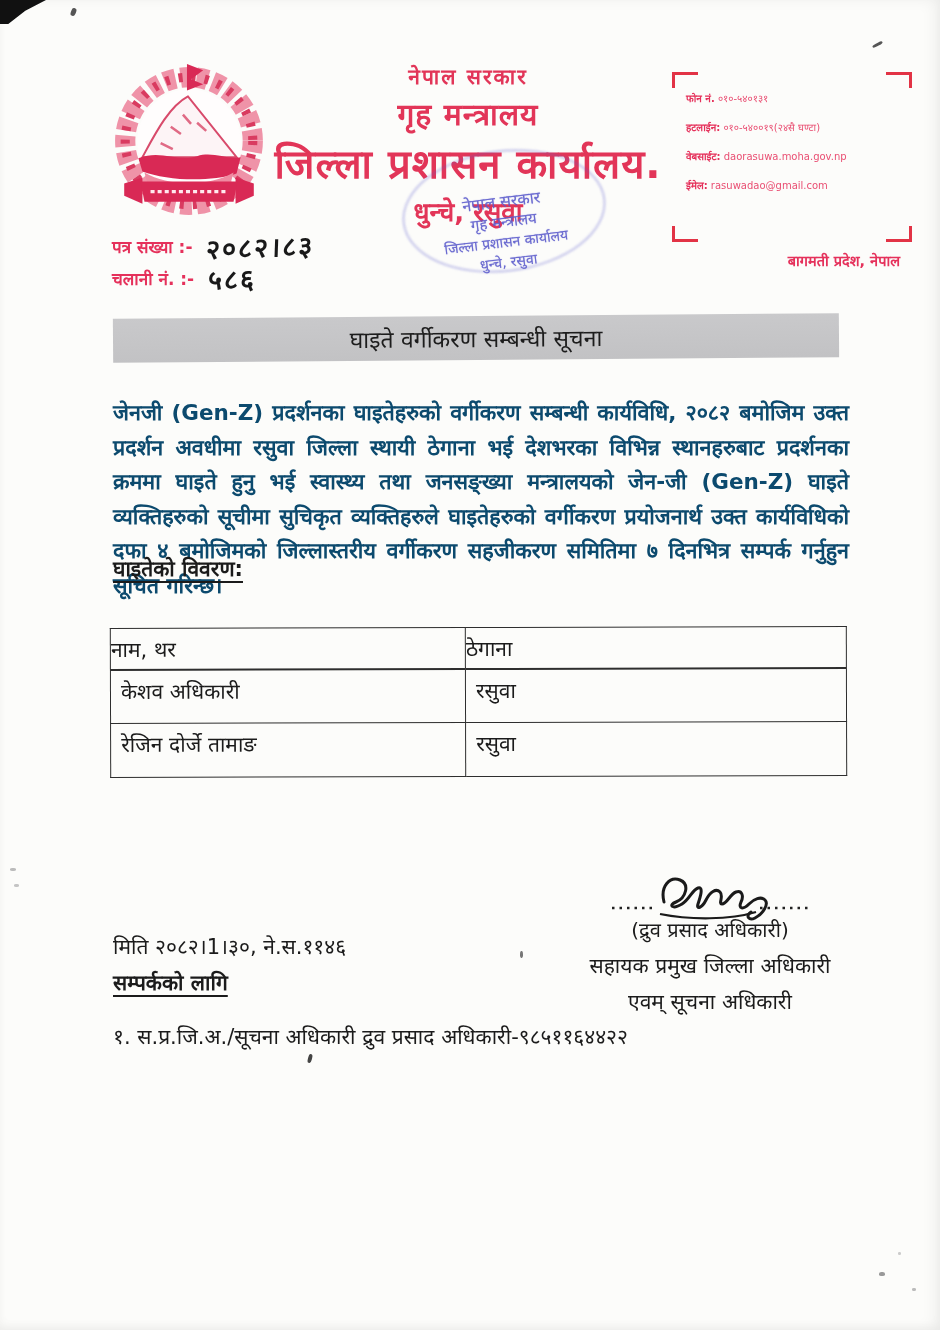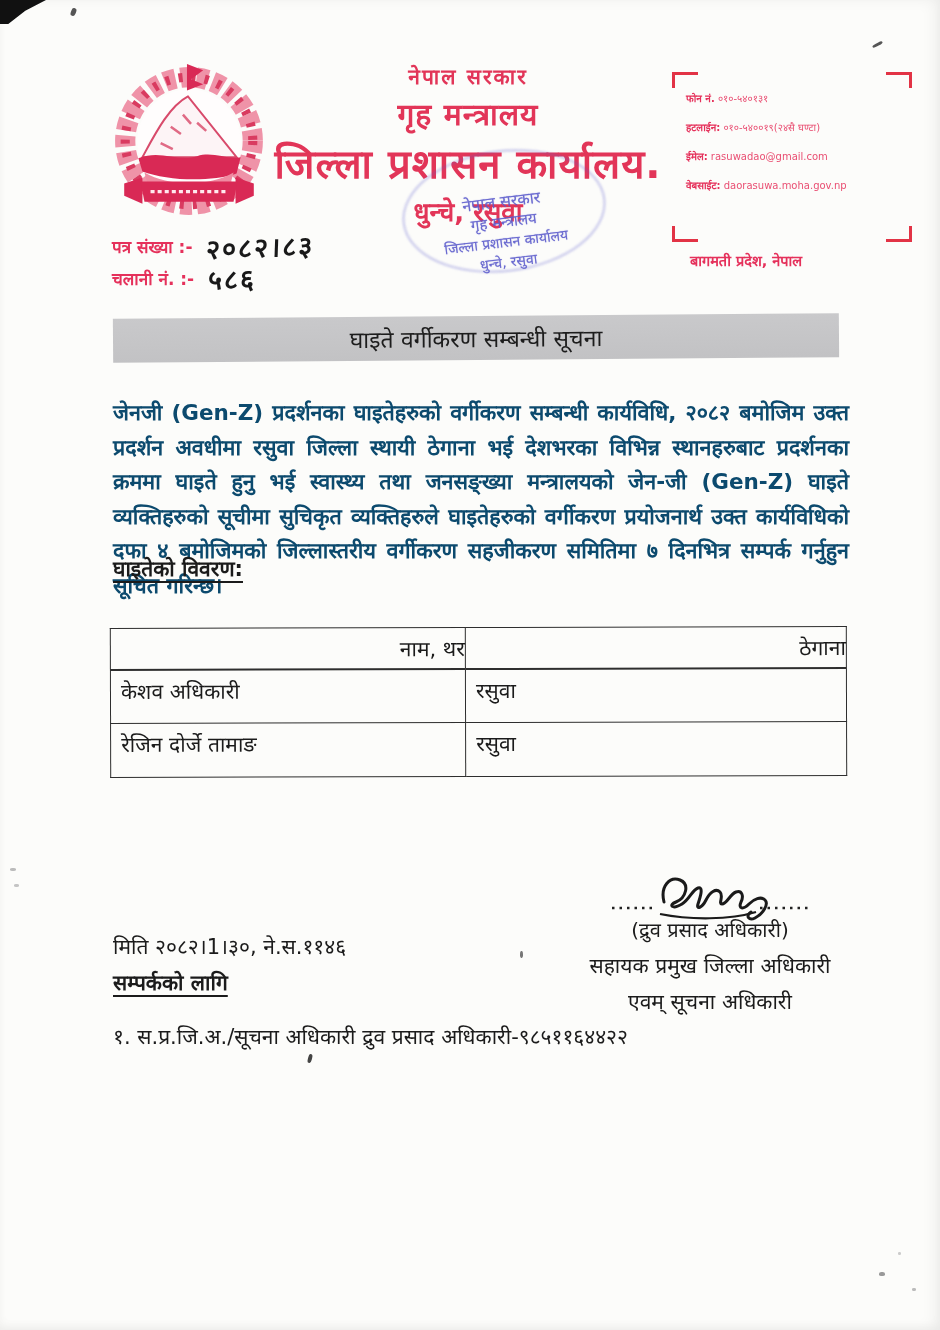--- a/index.html
+++ b/index.html
@@ -37,42 +37,42 @@
   .stamp .s4 { font-size:14px; }
   
   .cbox { position:absolute; left:672px; top:72px; width:240px; height:170px; padding:12px 10px 0 14px; }
   .cbox .corner { position:absolute; width:26px; height:16px; border:0 solid #e23345; }
   .cbox .tl { left:0; top:0; border-left-width:3px; border-top-width:3px; }
   .cbox .tr { right:0; top:0; border-right-width:3px; border-top-width:3px; }
   .cbox .bl { left:0; bottom:0; border-left-width:3px; border-bottom-width:3px; }
   .cbox .br { right:0; bottom:0; border-right-width:3px; border-bottom-width:3px; }
   .cbox .line { font-size:10px; line-height:29px; white-space:nowrap; color:#e94e72; }
   .cbox .lbl { font-weight:bold; color:#e5315b; }
-  .province { position:absolute; left:690px; top:250px; width:210px; text-align:left;
+  .province { position:absolute; left:690px; top:250px; width:210px; text-align:right;
     font-size:14.5px; font-weight:bold; color:#e5315b; }
   
   .ref-row { position:absolute; left:112px; white-space:nowrap; }
   .ref-lbl { font-size:17px; font-weight:bold; color:#e5315b; }
   .hand { font-size:27px; font-weight:600; color:#191919; display:inline-block;
     transform:rotate(-2deg) skewX(-4deg); margin-left:14px; vertical-align:-4px; letter-spacing:2px; }
   
   .subject-bar { position:absolute; left:113px; top:316px; width:726px; height:44px;
     background:linear-gradient(180deg,#c9c9cb,#c2c2c4); transform:rotate(-0.45deg);
     display:flex; align-items:center; justify-content:center; }
   .subject-bar span { font-size:23px; font-weight:500; color:#1d1d1d; }
   
   .body-par { position:absolute; left:113px; top:396px; width:736px; font-size:21.5px;
     line-height:34.5px; text-align:justify; color:#0c4a6e;font-weight:bold; }
   .details-h { position:absolute; left:113px; top:554px; font-size:21px; font-weight:bold;
     text-decoration:underline; text-underline-offset:5px; }
   
   .tbl { position:absolute; left:110px; top:627px; width:737px; border-collapse:collapse;
     transform:rotate(-0.15deg); }
   .tbl th, .tbl td { border:1.6px solid #2e2e2e; font-size:21px; font-weight:normal; }
-  .tbl th { height:41px; text-align:right; border-bottom:2.5px double #2e2e2e; }
+  .tbl th { height:41px; text-align:left; border-bottom:2.5px double #2e2e2e; }
   .tbl td { height:54px; padding:6px 10px; vertical-align:top; }
   .tbl .c1 { width:355px; }
   
   .sig-svg { position:absolute; left:608px; top:864px; }
   .sig-block { position:absolute; left:545px; top:916px; width:330px; text-align:center; }
   .sig-block .nm { font-size:20px; margin-bottom:8px; }
   .sig-block .t1 { font-size:21px; font-weight:500; margin-bottom:8px; }
   .sig-block .t2 { font-size:21px; font-weight:500;text-align:center; }
   
   .date-line { position:absolute; left:113px; top:932px; font-size:21px; }
@@ -126,22 +126,22 @@
     <div class="s4">धुन्चे, रसुवा</div>
   </div>
 
   <div class="cbox">
     <span class="corner tl"></span>
     <span class="corner tr"></span>
     <span class="corner bl"></span>
     <span class="corner br"></span>
     <div class="line"><span class="lbl">फोन नं.</span> <span>०१०-५४०१३१</span></div>
     <div class="line"><span class="lbl">हटलाईन:</span> <span>०१०-५४००१९(२४सै घण्टा)</span></div>
+    <div class="line"><span class="lbl">वेबसाईट:</span> <span>daorasuwa.moha.gov.np</span></div>
     <div class="line"><span class="lbl">ईमेल:</span> <span>rasuwadao@gmail.com</span></div>
-    <div class="line"><span class="lbl">वेबसाईट:</span> <span>daorasuwa.moha.gov.np</span></div>
   </div>
   <div class="province">बागमती प्रदेश, नेपाल</div>
 
   <div class="ref-row" style="top:228px;">
     <span class="ref-lbl">पत्र संख्या :-</span><span class="hand">२०८२।८३</span>
   </div>
   <div class="ref-row" style="top:260px;">
     <span class="ref-lbl">चलानी नं. :-</span><span class="hand">५८६</span>
   </div>
 

